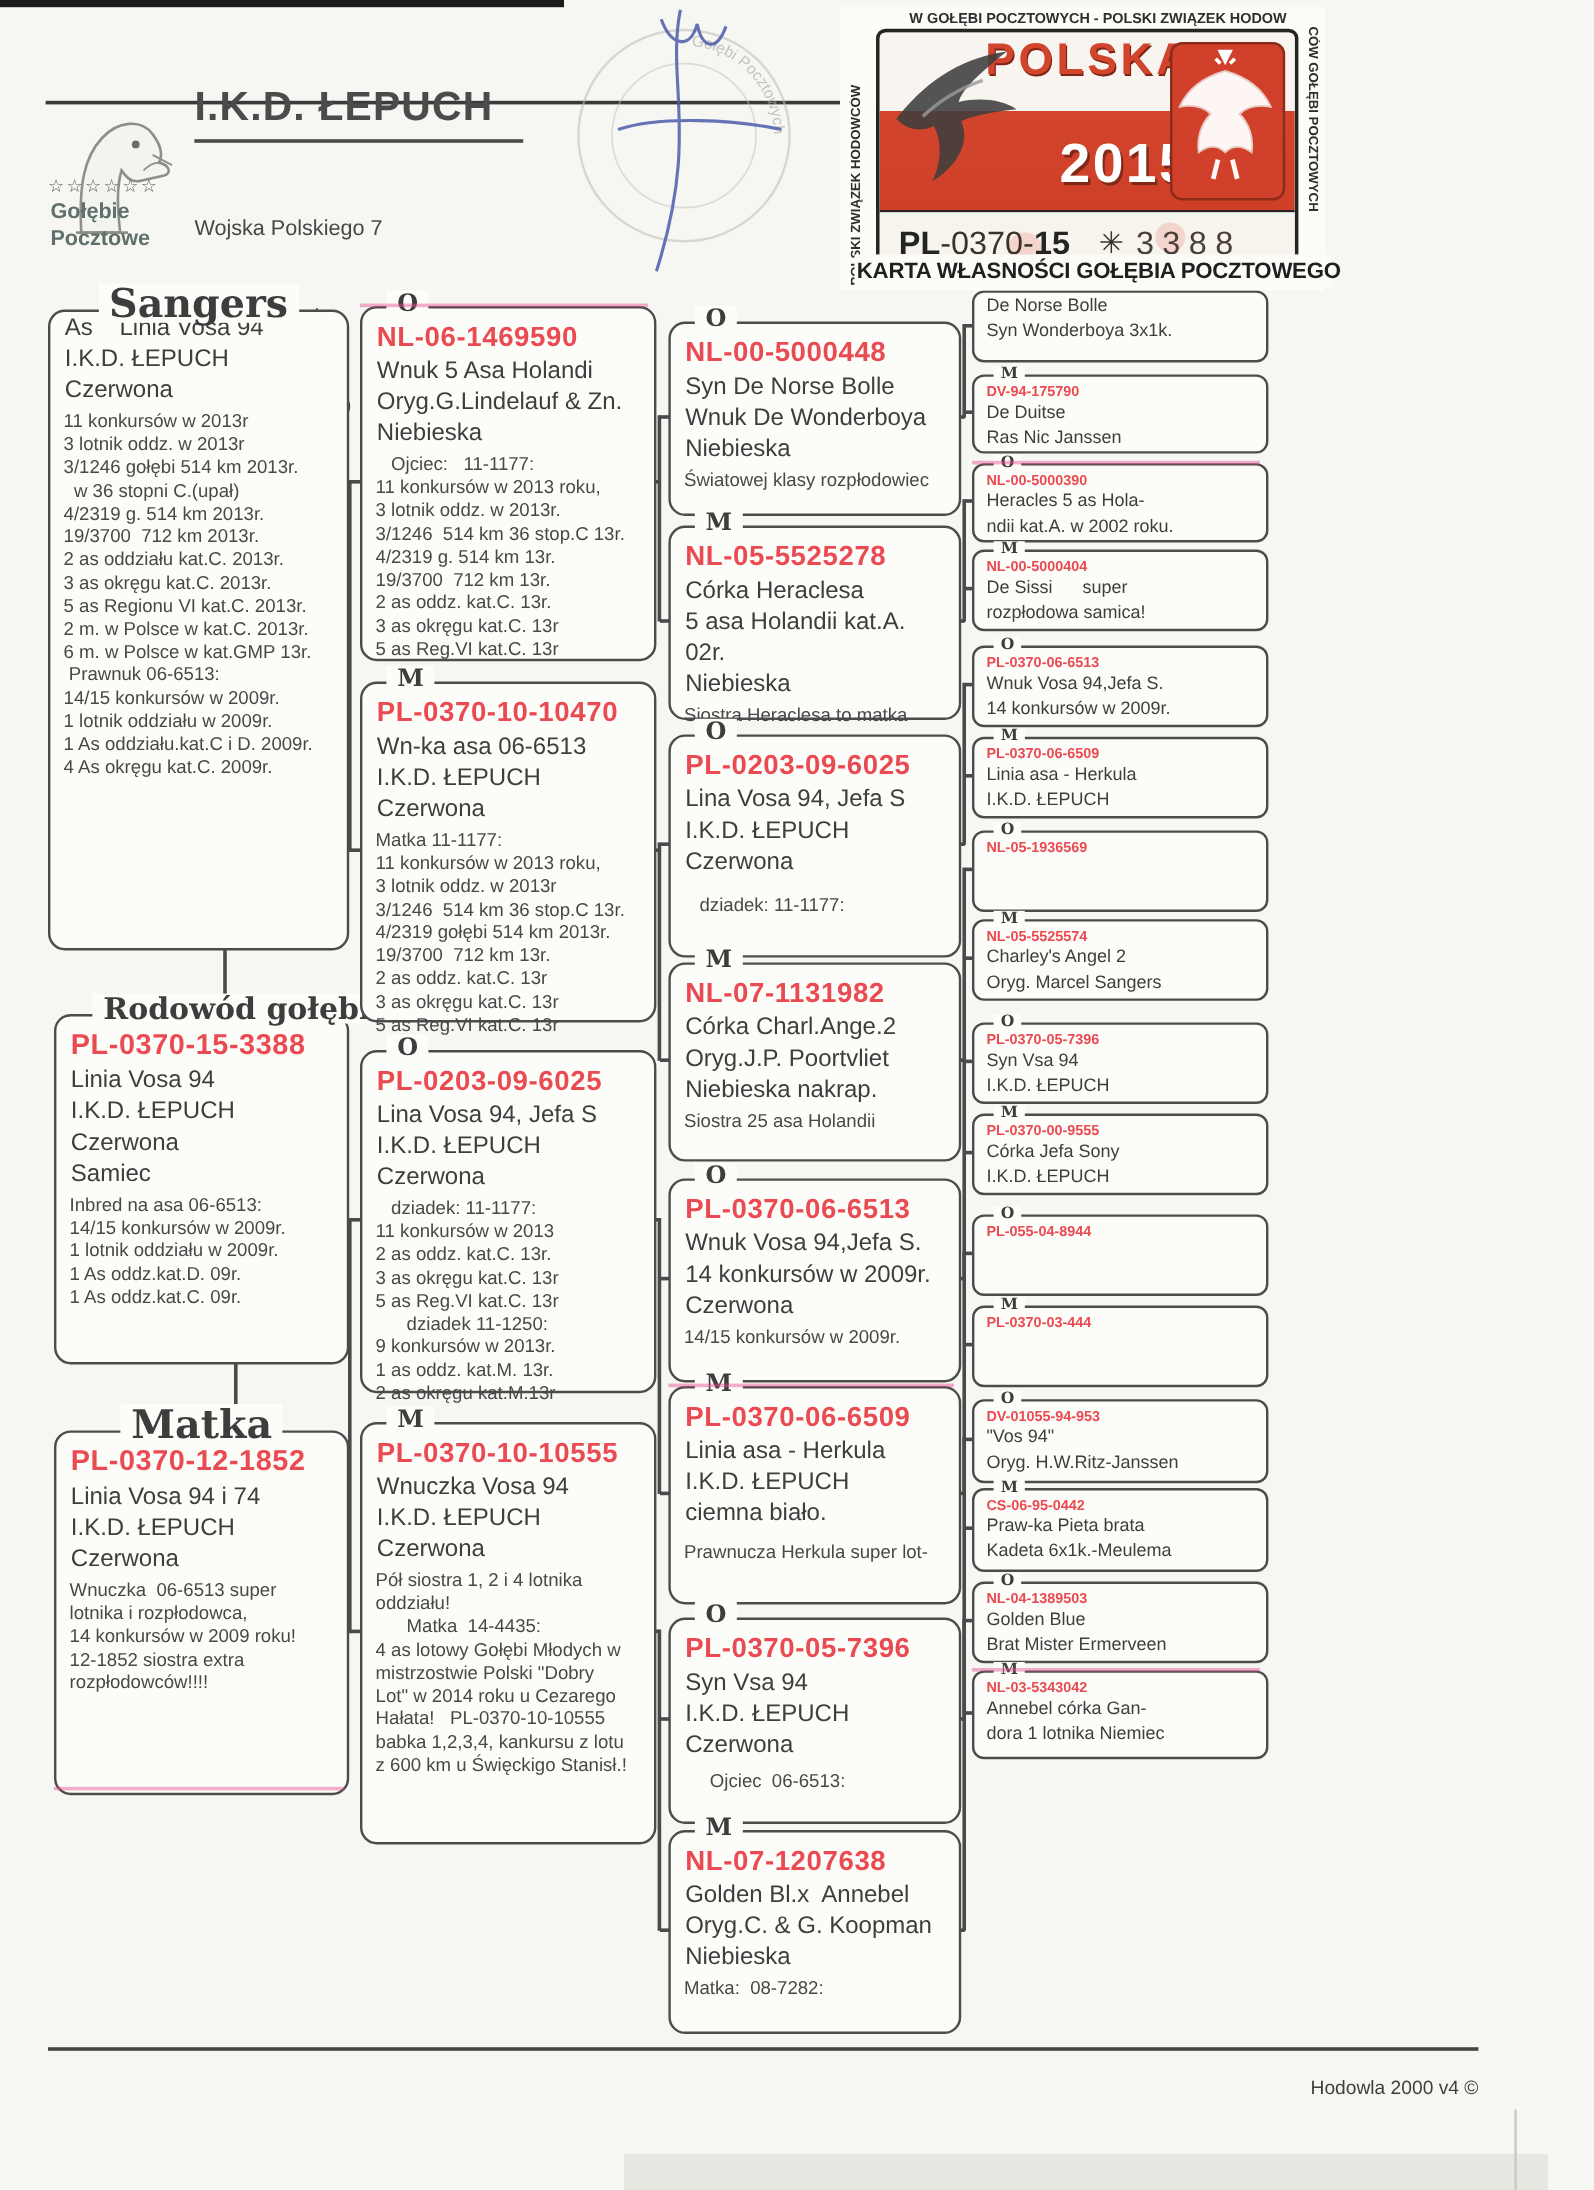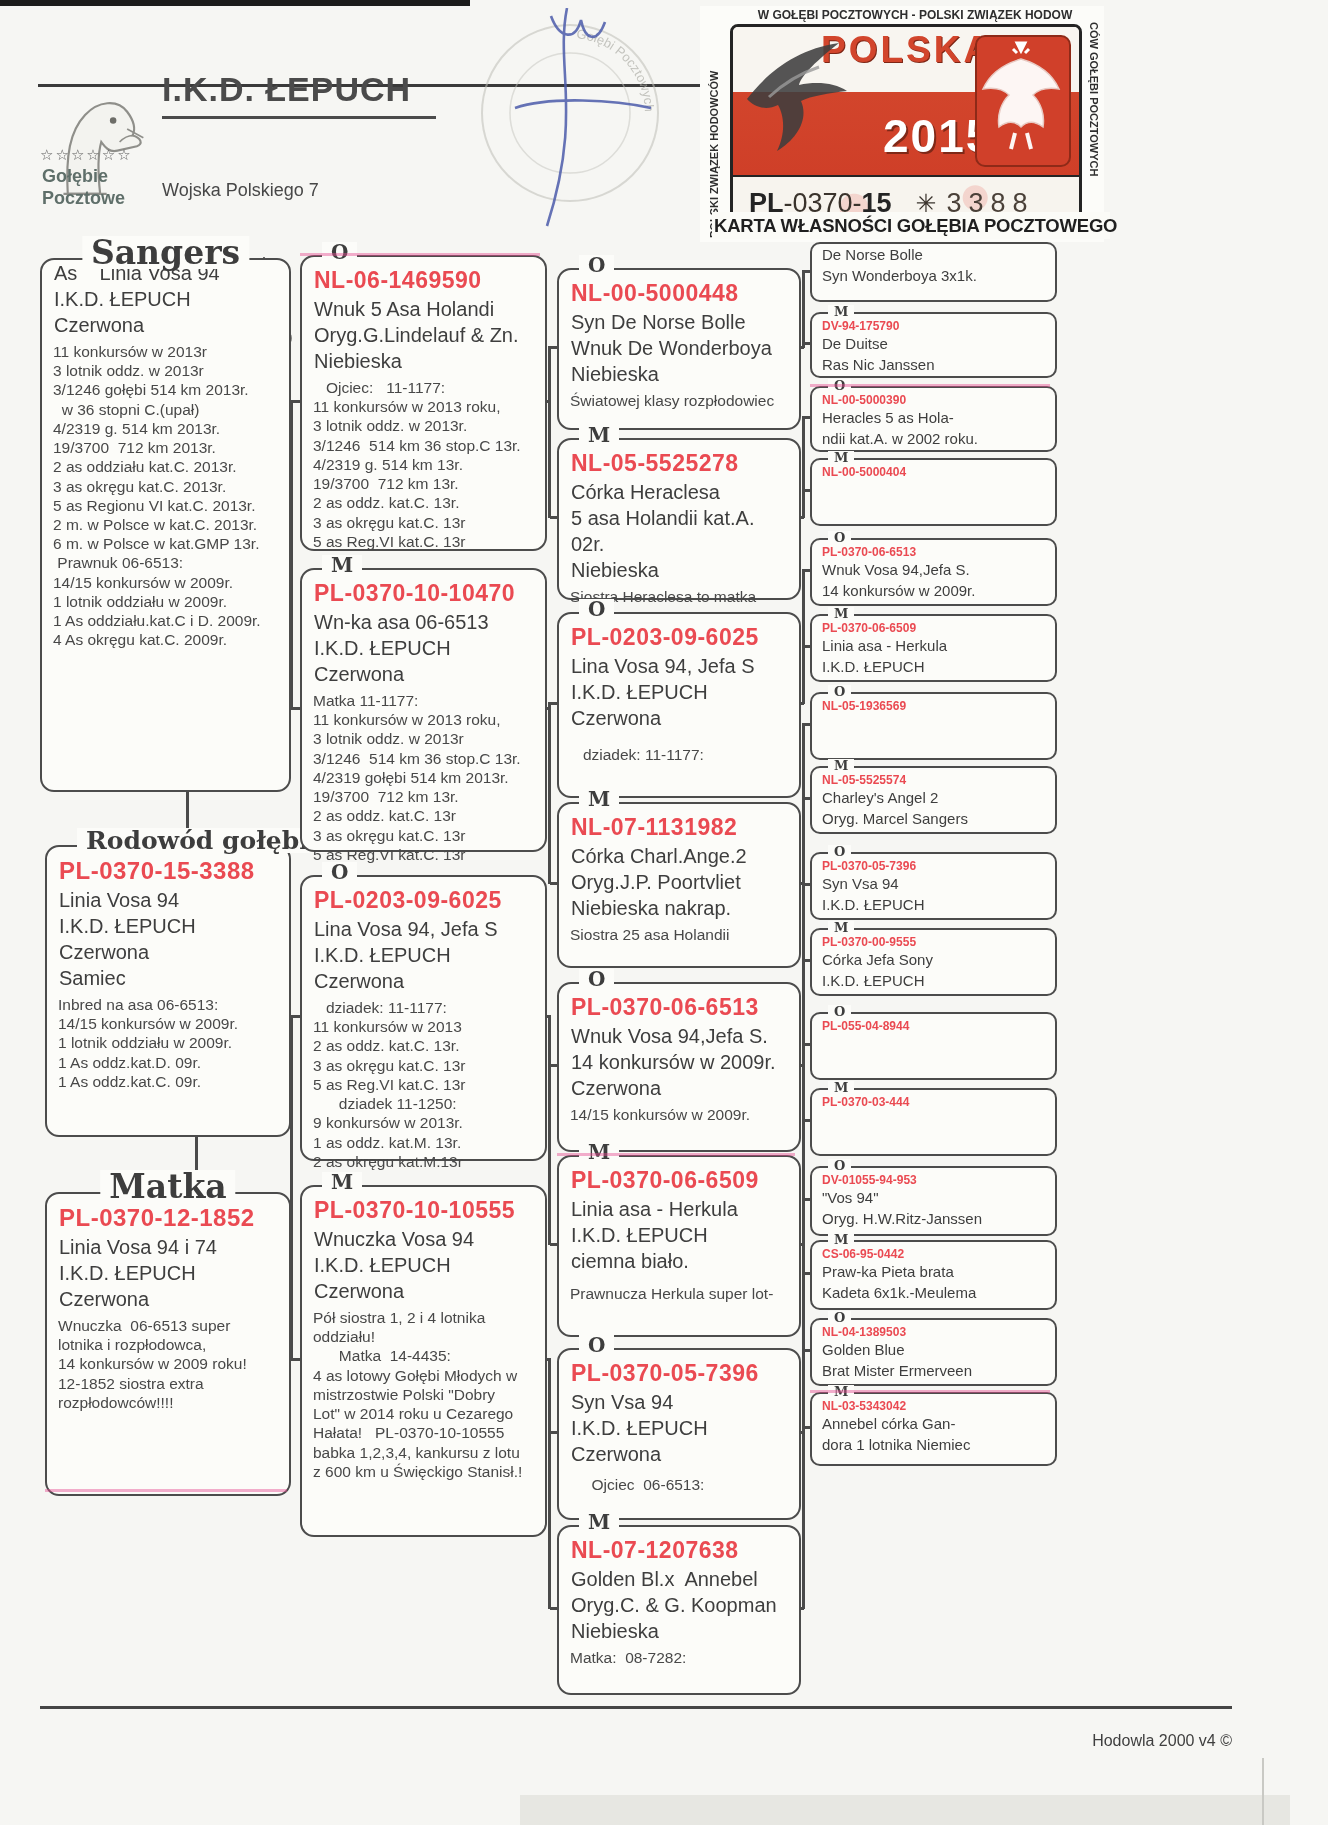--- a/index.html
+++ b/index.html
@@ -396,20 +396,24 @@
   <span class="plabel lbl-xs">O</span>
   <div class="ring">NL-00-5000390</div>
   <div class="mains">
       <div>Heracles 5 as Hola-</div>
       <div>ndii kat.A. w 2002 roku.</div>
     </div>
 </div>
 <div class="pbox small" style="left:810px;top:458px;width:243px;height:64px">
   <span class="plabel lbl-xs">M</span>
   <div class="ring">NL-00-5000404</div>
+  <div class="mains">
+      <div>De Sissi      super</div>
+      <div>rozpłodowa samica!</div>
+    </div>
 </div>
 <div class="pbox small" style="left:810px;top:538px;width:243px;height:64px">
   <span class="plabel lbl-xs">O</span>
   <div class="ring">PL-0370-06-6513</div>
   <div class="mains">
       <div>Wnuk Vosa 94,Jefa S.</div>
       <div>14 konkursów w 2009r.</div>
     </div>
 </div>
 <div class="pbox small" style="left:810px;top:614px;width:243px;height:64px">

